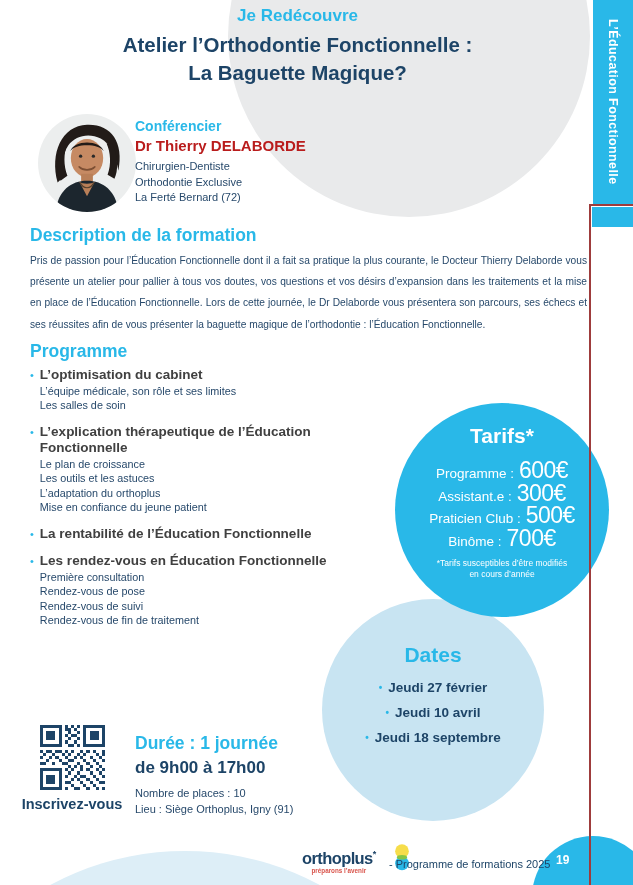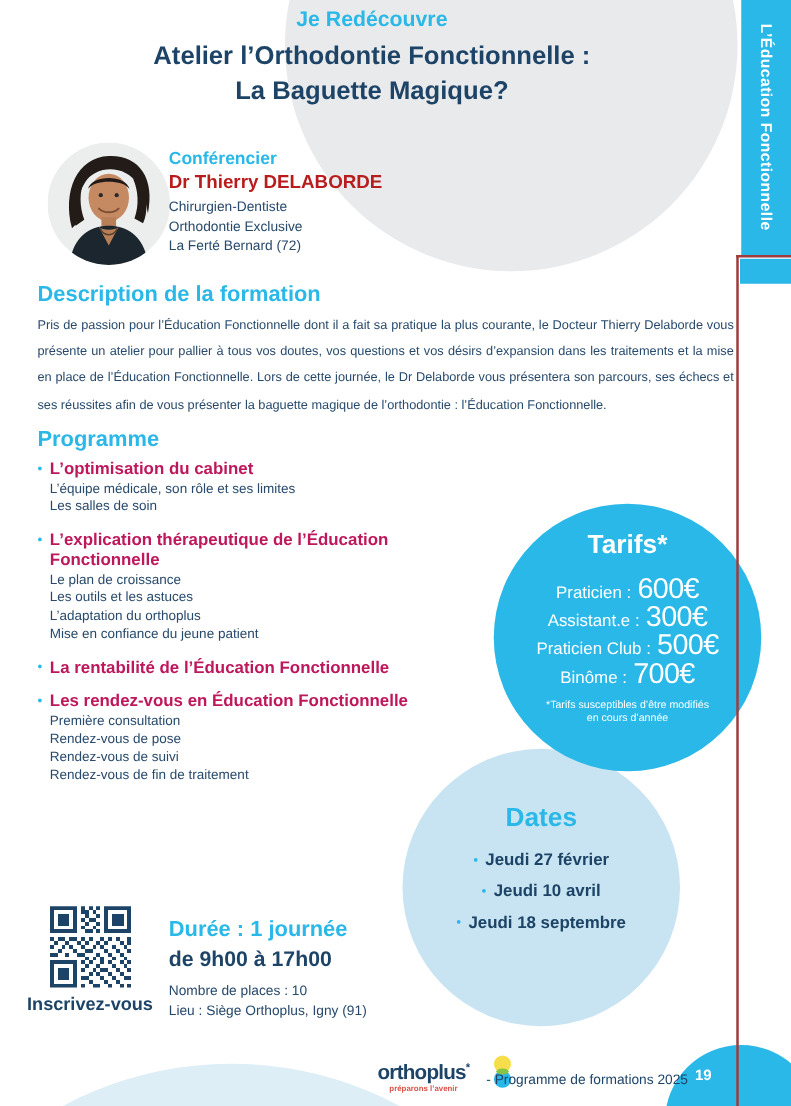--- a/index.html
+++ b/index.html
@@ -41,21 +41,21 @@
   
   .sec-heading { color:#29b8e8; font-weight:bold; font-size:17.5px; }
   .desc-heading { position:absolute; left:30px; top:225px; z-index:3; }
   .desc-body { position:absolute; left:30px; top:250px; width:557px; z-index:3;
     color:#27496b; font-size:10.2px; line-height:21.2px; text-align:justify; }
   
   .prog-heading { position:absolute; left:30px; top:341px; z-index:3; }
   .prog-list { position:absolute; left:30px; top:367px; width:332px; z-index:3; }
   .prog-item { display:flex; margin-bottom:11px; }
   .prog-bullet { color:#29b8e8; font-size:11px; line-height:16.5px; margin-right:6px; flex:0 0 auto; }
-  .prog-title { color:#be185d; font-weight:bold; font-size:13.5px; line-height:16.5px; }
+  .prog-title { color:#404040; font-weight:bold; font-size:13.5px; line-height:16.5px; }
   .prog-sub { color:#27496b; font-size:10.8px; line-height:14.5px; }
   
   .tarifs-heading { font-size:21px; font-weight:bold; margin-bottom:9px; }
   .tarif-row { display:flex; justify-content:center; align-items:baseline; height:22.5px; }
   .tarif-row .lbl { font-size:13.5px; margin-right:5px; }
   .tarif-row .prc { font-size:23px; font-weight:400; letter-spacing:-0.5px; }
   .tarifs-note { margin-top:11px; font-size:8.5px; line-height:11px; }
   
   .dates-heading { color:#29b8e8; font-size:21px; font-weight:bold; margin-bottom:13px; }
   .date-item { color:#1d4467; font-weight:bold; font-size:13.5px; margin-bottom:10px; }
@@ -188,21 +188,21 @@
       <span class="dot">•</span><span>Jeudi 10 avril</span>
     </div>
     <div class="date-item">
       <span class="dot">•</span><span>Jeudi 18 septembre</span>
     </div>
   </div>
 
   <div class="tarifs-circle">
     <div class="tarifs-heading">Tarifs*</div>
     <div class="tarif-row">
-      <span class="lbl">Praticien :</span>
+      <span class="lbl">Programme :</span>
       <span class="prc">600€</span>
     </div>
     <div class="tarif-row">
       <span class="lbl">Assistant.e :</span>
       <span class="prc">300€</span>
     </div>
     <div class="tarif-row">
       <span class="lbl">Praticien Club :</span>
       <span class="prc">500€</span>
     </div>

